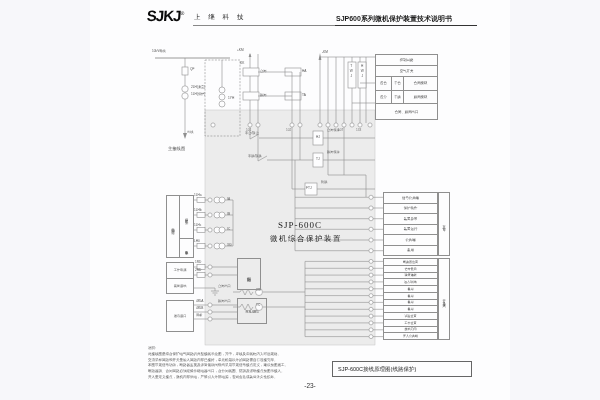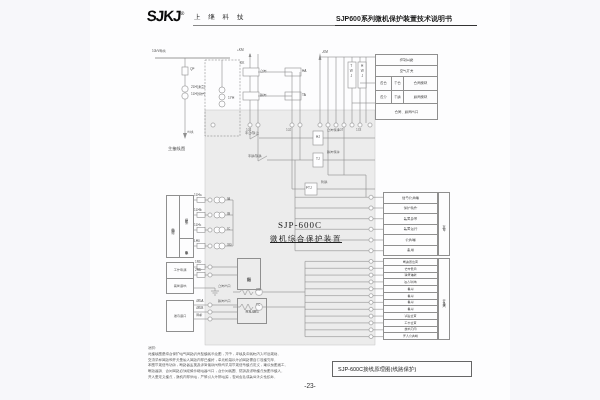--- a/index.html
+++ b/index.html
@@ -284,21 +284,21 @@
   <div class="abs tiny" style="left:237px;top:129px;">合闸保持</div>
   <div class="abs tiny" style="left:237px;top:151px;">跳闸保持</div>
   <div class="abs tiny" style="left:216px;top:187px;">FTJ</div>
   <div class="abs tiny" style="left:231px;top:181px;">防跳</div>
   <div class="abs tiny" style="left:166px;top:289px;">HC</div>
   <div class="abs tiny" style="left:166px;top:304px;">TC</div>
   <div class="abs tiny" style="left:128px;top:285px;">合闸出口</div>
   <div class="abs tiny" style="left:128px;top:300px;">跳闸出口</div>
 
   <div class="abs model" style="left:188px;top:221px;">SJP-600C</div>
-  <div class="abs devname" style="left:180px;top:235px;text-decoration:underline;">微机综合保护装置</div>
+  <div class="abs devname" style="left:180px;top:235px;">微机综合保护装置</div>
 
   <div class="box" style="left:76px;top:195px;width:28px;height:63px;display:flex;">
     <div style="width:12px;border-right:0.7px solid #8f8f8f;display:flex;align-items:center;justify-content:center;">
       <span class="tiny vtext">电流回路</span>
     </div>
     <div style="flex:1;display:flex;flex-direction:column;">
       <div style="flex:44;border-bottom:0.7px solid #8f8f8f;display:flex;align-items:center;justify-content:center;">
         <span class="tiny vtext">保护电流</span>
       </div>
       <div style="flex:19;display:flex;align-items:center;justify-content:center;">

